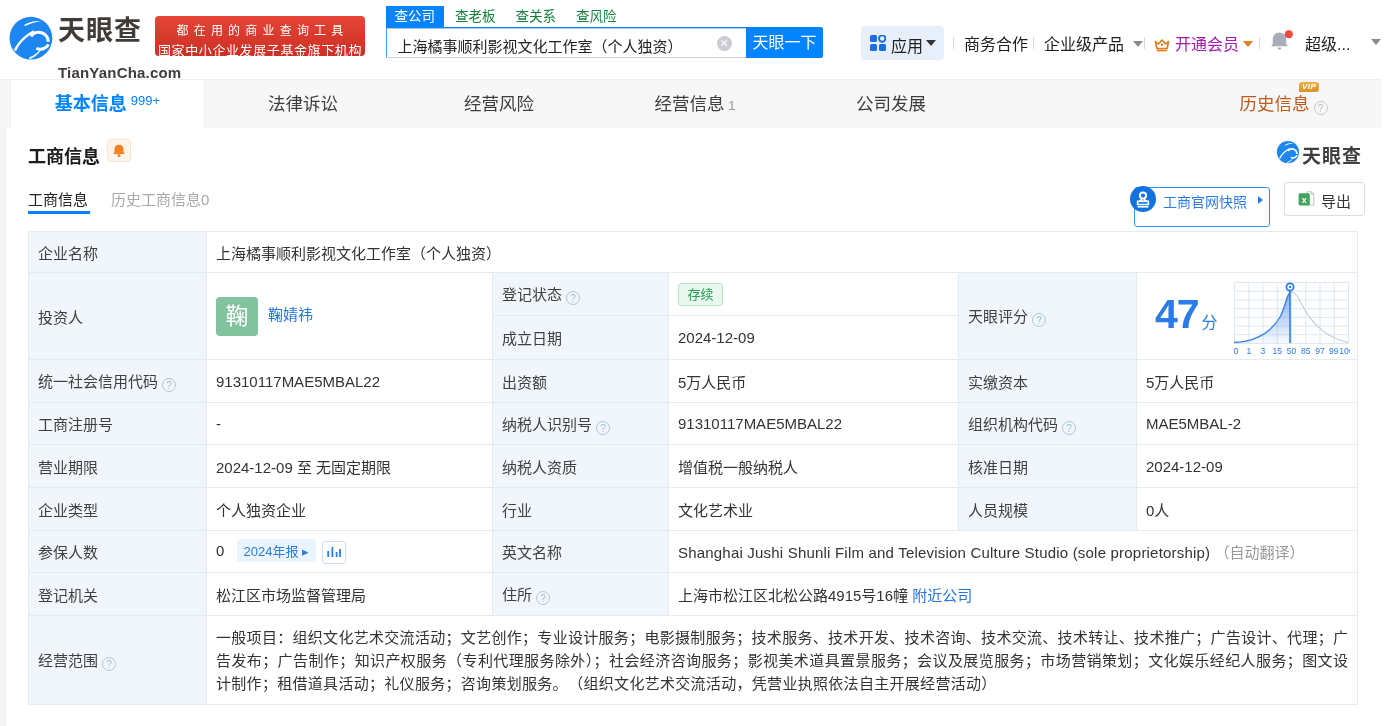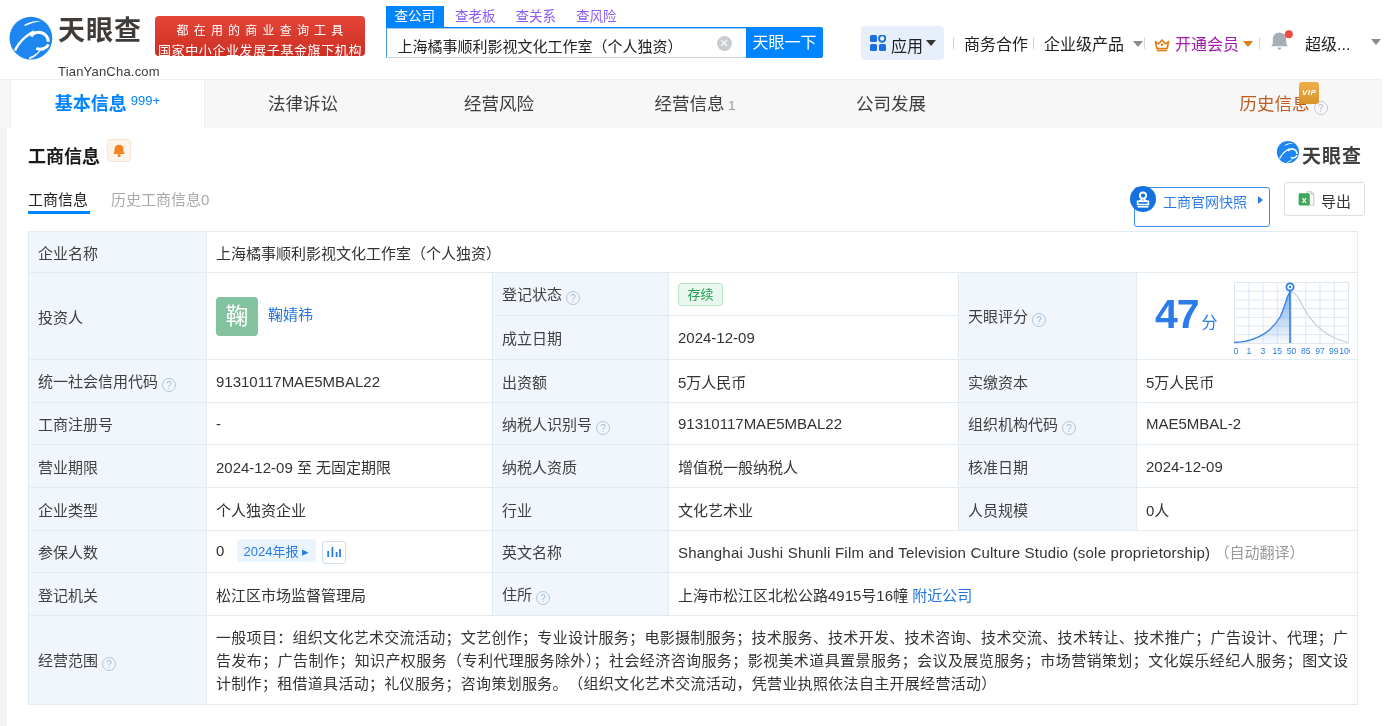--- a/index.html
+++ b/index.html
@@ -4,27 +4,27 @@
 <title>工商信息</title>
 <style>
 *{margin:0;padding:0;box-sizing:border-box;}
 html,body{width:1386px;height:726px;background:#fff;font-family:"Liberation Sans","Noto Sans CJK SC",sans-serif;overflow:hidden;}
 body{position:relative;color:#333;}
 
 #hdr{position:absolute;left:0;top:0;width:1386px;height:79px;background:#fff;}
 #logo{position:absolute;left:6px;top:13px;width:52px;height:52px;}
 #logoname{position:absolute;left:58px;top:17px;width:90px;}
 #logoname .cn{font-size:27px;font-weight:bold;color:#403c39;letter-spacing:1px;line-height:28px;}
-#logoname .en{font-size:13px;font-weight:normal;color:#403c39;letter-spacing:.2px;margin-top:19px;}
+#logoname .en{font-size:15px;font-weight:bold;color:#403c39;letter-spacing:.2px;margin-top:19px;}
 #redbadge{position:absolute;left:155px;top:16px;width:210px;height:40px;background:linear-gradient(180deg,#e54537,#cc2f24);border-radius:4px;color:#fff;text-align:center;}
 #redbadge .l1{font-size:12px;letter-spacing:5.2px;margin-top:5px;margin-left:5px;}
 #redbadge .l2{font-size:13px;letter-spacing:.6px;margin-top:2px;}
 
 #stabs{position:absolute;left:385.5px;top:6px;height:21px;font-size:13.5px;}
-#stabs .t{display:inline-block;vertical-align:top;color:#8b5cf6;margin-right:20px;line-height:21px;}
+#stabs .t{display:inline-block;vertical-align:top;color:#15803d;margin-right:20px;line-height:21px;}
 #stabs .t.on{background:#0084ff;color:#fff;padding:0 9px;margin-right:11px;}
 #sline{position:absolute;left:385.5px;top:26.5px;width:360.5px;height:1.5px;background:#0084ff;}
 #sbox{position:absolute;left:385.5px;top:28px;width:360.5px;height:30px;background:#fff;border-left:1px solid #4b9ade;border-top:1px solid #a5cbeb;border-bottom:1px solid #c9d2da;}
 #sbox .q{position:absolute;left:11px;top:6px;font-size:15px;color:#222;}
 #sclear{position:absolute;left:330px;top:7px;width:15px;height:15px;border-radius:50%;background:#c8ccd2;color:#fff;font-size:11px;line-height:15px;text-align:center;}
 #sbtn{position:absolute;left:746px;top:27px;width:77px;height:31px;background:#0084ff;color:#fff;font-size:16px;text-align:center;line-height:31px;border-radius:0 2px 2px 0;}
 
 #appbox{position:absolute;left:861px;top:26px;width:83px;height:34px;background:#e7effb;border-radius:4px;}
 #appbox .txt{position:absolute;left:30px;top:7px;font-size:16px;color:#1f1f1f;}
 .caret{display:inline-block;width:0;height:0;border-left:5px solid transparent;border-right:5px solid transparent;border-top:6px solid #555;vertical-align:middle;}
@@ -58,21 +58,21 @@
 
 table{position:absolute;left:28px;top:231px;width:1329px;border-collapse:collapse;table-layout:fixed;font-size:15px;color:#333;}
 td{border:1px solid #e3ebf2;padding:0 9px;vertical-align:middle;background:#fff;overflow:hidden;}
 td.l{background:#f0f6fb;color:#404040;}
 .hicon{display:inline-block;width:14px;height:14px;border:1px solid #afc8dd;border-radius:50%;color:#a4bed4;font-size:10px;line-height:13px;text-align:center;vertical-align:-2px;margin-left:4px;}
 .lnk{color:#2376e2;}
 .gray{color:#999;}
 #scorecell{position:relative;padding:0;}
 #curve{position:absolute;right:7px;top:9px;}
 .jline{text-align:justify;text-align-last:justify;}
-#vipbadge{position:absolute;left:114px;top:2px;background:linear-gradient(180deg,#eeb04a,#d8932a);color:#fff;font-size:8px;font-weight:bold;font-style:italic;line-height:10px;padding:6px 3px;border-radius:3px 3px 3px 0;letter-spacing:.5px;}
+#vipbadge{position:absolute;left:114px;top:2px;background:linear-gradient(180deg,#eeb04a,#d8932a);color:#fff;font-size:8px;font-weight:bold;font-style:italic;line-height:10px;padding:0 3px;border-radius:3px 3px 3px 0;letter-spacing:.5px;}
 
 
 </style>
 </head>
 <body>
 
 <div id="hdr">
   <svg id="logo" viewBox="0 0 52 52">
     <circle cx="24.9" cy="25.2" r="21.4" fill="#1e86f0"></circle>
     <path d="M18 12 Q25.5 7.2 35 8 Q26 9.4 19 13 Z" fill="#fff"></path>

